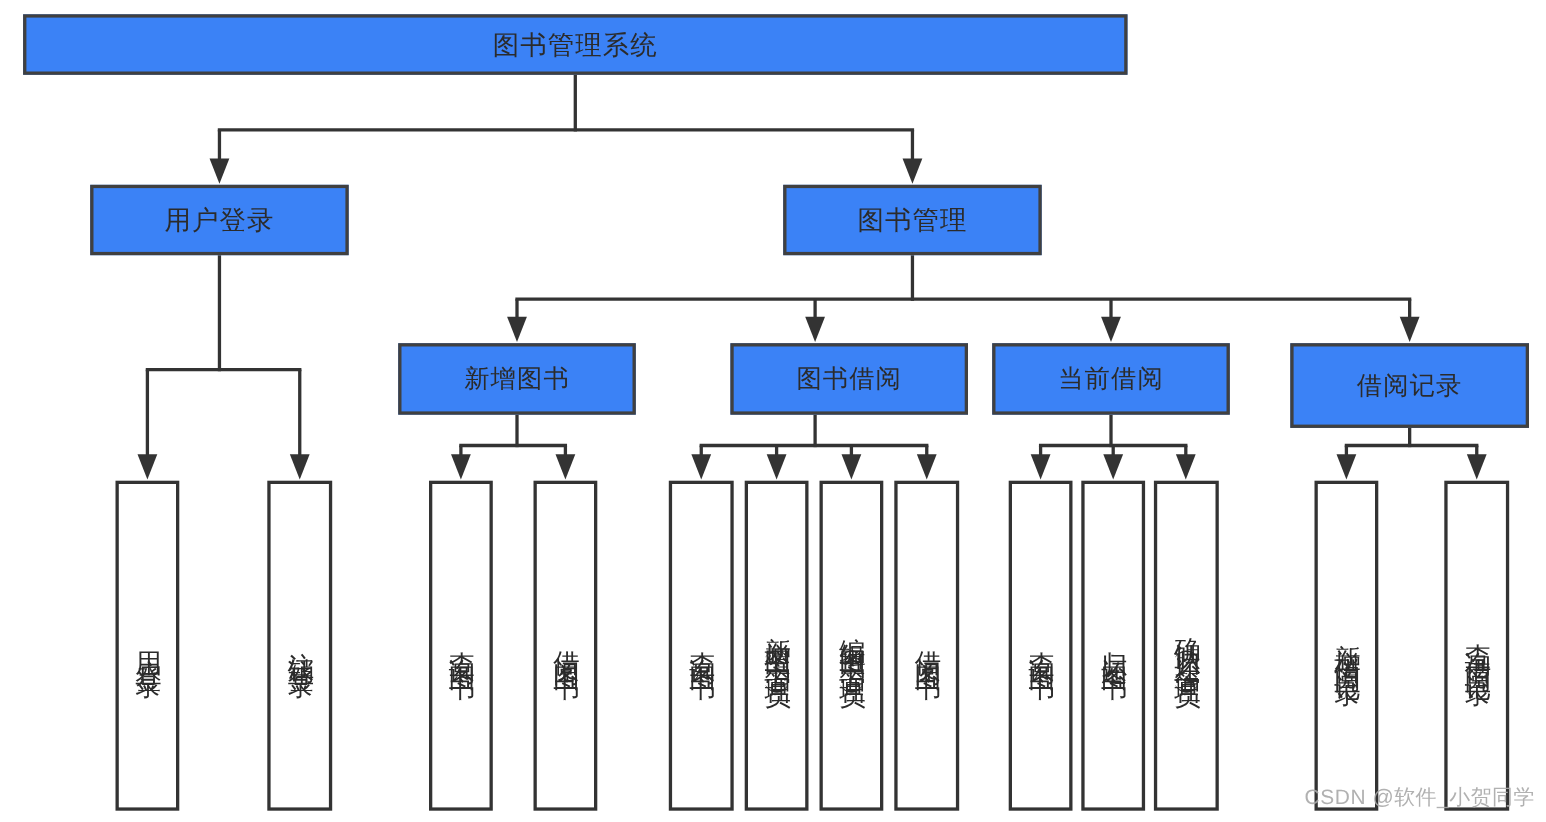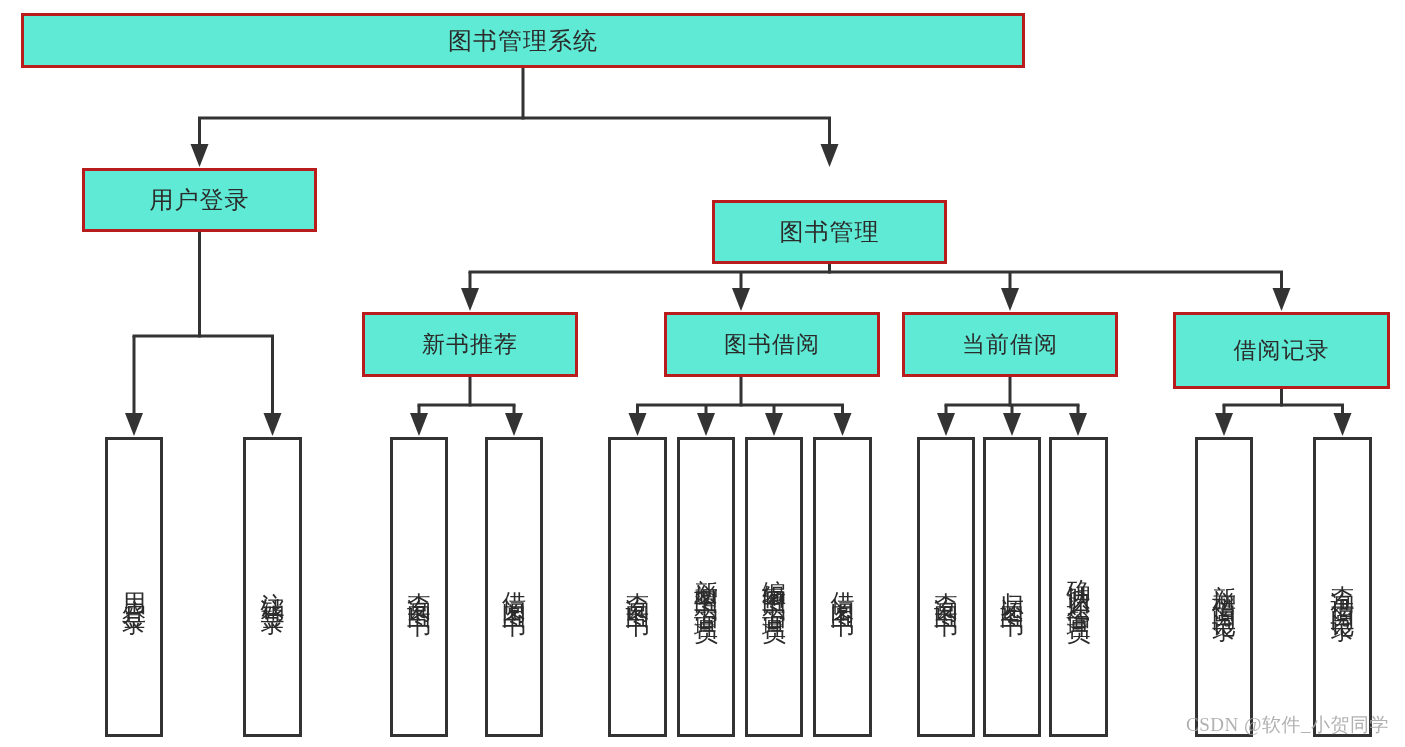--- a/index.html
+++ b/index.html
@@ -13,22 +13,22 @@
   }
   .connectors {
     position: absolute;
     left: 0; top: 0;
     width: 1405px; height: 747px;
     pointer-events: none;
   }
   .node {
     position: absolute;
     box-sizing: border-box;
-    border: 3px solid #b91c1c;
-    background: #5eead4;
+    border: 3px solid #404040;
+    background: #3b82f6;
     display: flex;
     align-items: center;
     justify-content: center;
     color: #2b2b2b;
     font-size: 23px;
     letter-spacing: 1px;
     white-space: nowrap;
   }
   .vnode {
     position: absolute;
@@ -48,21 +48,20 @@
   .watermark {
     position: absolute;
     left: 1186px;
     top: 712px;
     width: 215px;
     font-size: 19px;
     color: rgba(168,168,168,0.9);
     letter-spacing: 0.5px;
     white-space: nowrap;
     z-index: 5;
-    font-family: Liberation Serif, serif;
   }
 </style>
 </head>
 <body>
 
 <div class="stage">
 
   <svg class="connectors" viewBox="0 0 1405 747" xmlns="http://www.w3.org/2000/svg">
     <g stroke="#333333" stroke-width="3" fill="none">
 
@@ -129,23 +128,23 @@
       <polygon points="1003,413 1021,413 1012,436"></polygon>
       <polygon points="1069,413 1087,413 1078,436"></polygon>
       <polygon points="1215,413 1233,413 1224,436"></polygon>
       <polygon points="1333.5,413 1351.5,413 1342.5,436"></polygon>
     </g>
   </svg>
 
   <div class="node" style="left:21px; top:13px; width:1004px; height:55px; font-size:24px;">图书管理系统</div>
 
   <div class="node" style="left:82px; top:168px; width:235px; height:64px; font-size:24px;">用户登录</div>
-  <div class="node" style="left:712px; top:168px; width:235px; height:64px; font-size:24px;margin-top:32px;">图书管理</div>
+  <div class="node" style="left:712px; top:168px; width:235px; height:64px; font-size:24px;">图书管理</div>
 
-  <div class="node" style="left:362px; top:312px; width:216px; height:65px;">新书推荐</div>
+  <div class="node" style="left:362px; top:312px; width:216px; height:65px;">新增图书</div>
   <div class="node" style="left:633px; top:312px; width:216px; height:65px;margin-left:31px;">图书借阅</div>
   <div class="node" style="left:902px; top:312px; width:216px; height:65px;">当前借阅</div>
   <div class="node" style="left:1173px; top:312px; width:217px; height:77px;">借阅记录</div>
 
   <div class="vnode" style="left:105px; top:437px; width:58px; height:300px;">用户登录</div>
   <div class="vnode" style="left:243px; top:437px; width:59px; height:300px;">注销登录</div>
 
   <div class="vnode" style="left:390px; top:437px; width:58px; height:300px;">查询图书</div>
   <div class="vnode" style="left:485px; top:437px; width:58px; height:300px;">借阅图书</div>
 

